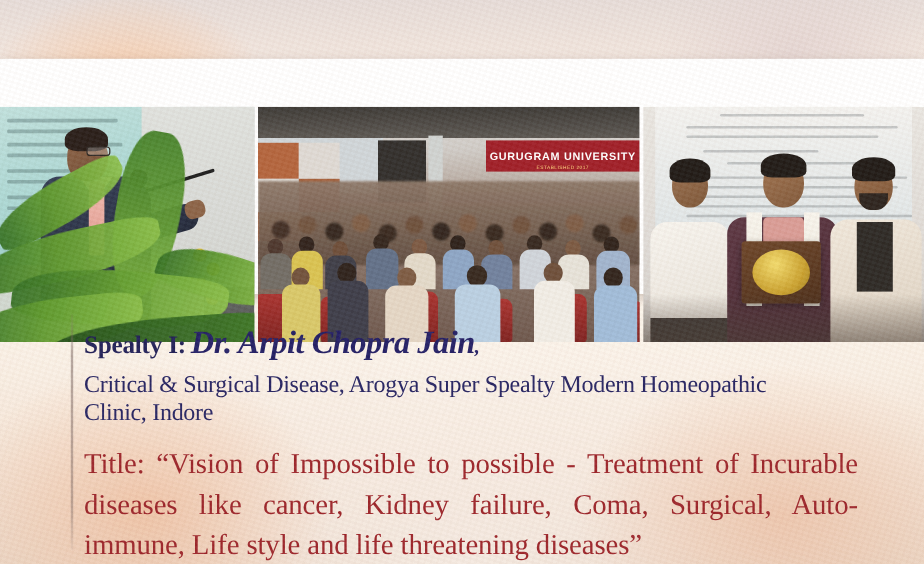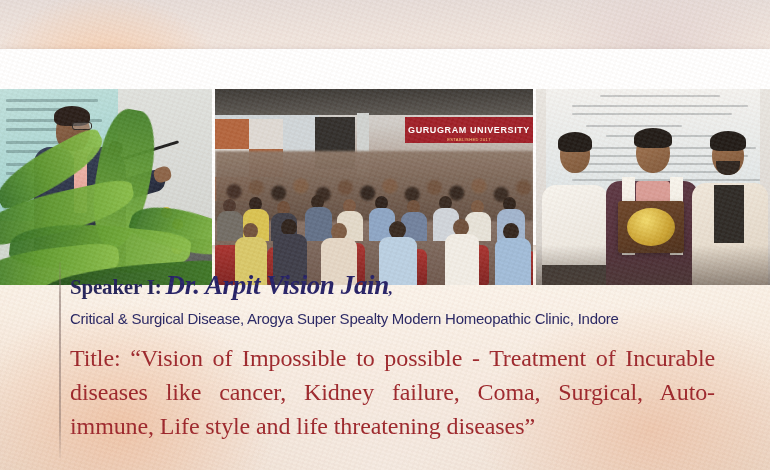--- a/index.html
+++ b/index.html
@@ -178,22 +178,22 @@
     font-family:"Liberation Serif", serif;
     font-weight:700;font-style:italic;
     font-size:27px;
     color:#201c63;
     letter-spacing:-0.4px;
     margin-left:4px;
   }
   .speaker-name:after{content:"\002C";font-size:17px;}
   .affiliation{
     margin:10px 0 0 0;
-    font-family:Liberation Sans, sans-serif;
-    font-size:15px;
+    font-family:Liberation Serif, serif;
+    font-size:20px;
     color:#232160;
     line-height:1.16;
     letter-spacing:-0.25px;
     max-width:625px;
   }
   .title-text{
     margin:13px 0 0 0;
     font-family:"Liberation Serif", serif;
     font-size:24px;
     color:#9b2227;
@@ -358,21 +358,21 @@
       <div class="p3-shadow"></div>
     </div>
 
   </div>
 
   <div class="rule"></div>
 
   <div class="textblock">
 
     <p class="speaker-line">
-      <span class="speaker-label">Speaker I:</span><span class="speaker-name">Dr. Arpit Vision Jain</span>
+      <span class="speaker-label">Spealty I:</span><span class="speaker-name">Dr. Arpit Chopra Jain</span>
     </p>
 
     <p class="affiliation">Critical &amp; Surgical Disease, Arogya Super Spealty Modern Homeopathic Clinic, Indore</p>
 
     <p class="title-text"><span class="lbl">Title:</span> <span>“Vision of Impossible to possible - Treatment of Incurable diseases like cancer, Kidney failure, Coma, Surgical, Auto-immune, Life style and life threatening diseases”</span></p>
 
   </div>
 
 </div>
 

